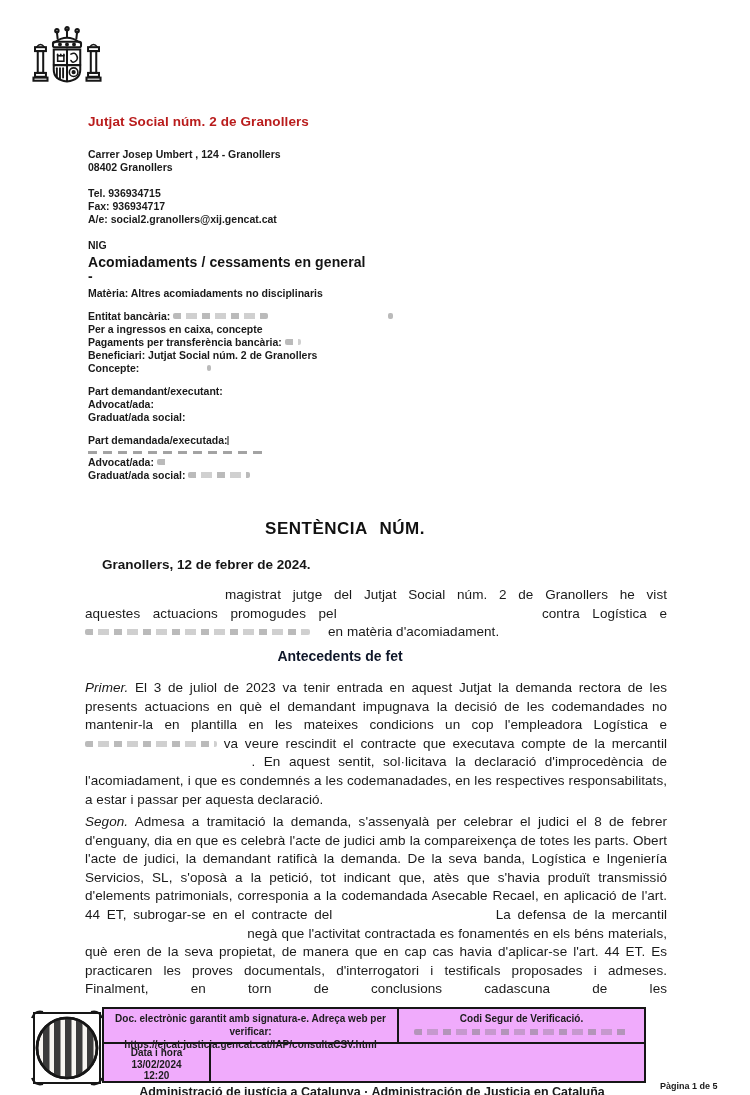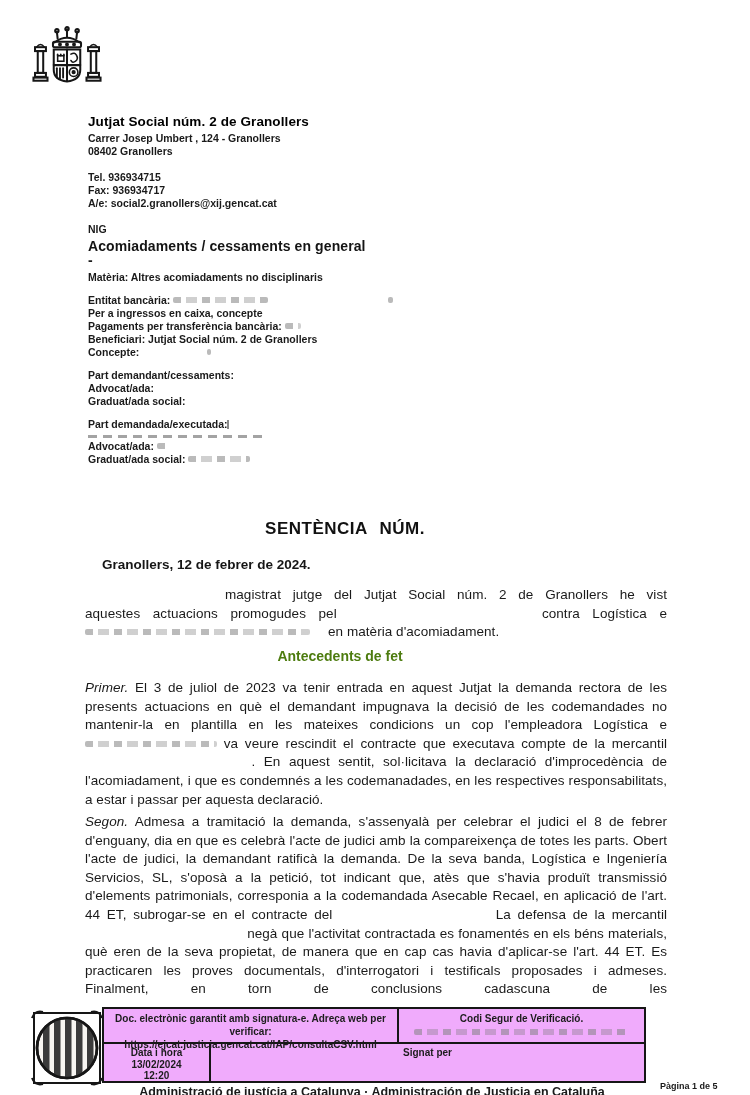--- a/index.html
+++ b/index.html
@@ -8,21 +8,21 @@
     width:750px;height:1095px;
     margin:0 auto;
     background:#ffffff;
     font-family:"Liberation Sans","DejaVu Sans",sans-serif;
     color:#1c1c1c;
     overflow:hidden;
   }
   
   .emblem{position:absolute;left:28px;top:26px;width:78px;height:72px;}
   .court-block{position:absolute;left:88px;top:114px;width:420px;}
-  .court-name{font-size:13.5px;font-weight:bold;color:#000000;margin:0 0 3px 0;letter-spacing:.1px;}
+  .court-name{font-size:13.5px;font-weight:bold;color:#b91c1c;margin:0 0 19px 0;letter-spacing:.1px;}
   .hsmall{font-size:10.5px;font-weight:bold;line-height:13px;color:#1a1a1a;}
   .hgap11{height:13px;}
   .hgap9{height:10px;}
   .case-type{font-size:14px;font-weight:bold;color:#141414;margin-top:2px;letter-spacing:.1px;}
   .dash-line{font-size:14px;font-weight:bold;line-height:12px;}
   .materia{margin-top:5px;}
   
   .redact-faint{
     display:inline-block;height:6px;border-radius:2px;vertical-align:1px;
     background:repeating-linear-gradient(90deg,rgba(130,130,130,.55) 0 8px,rgba(0,0,0,0) 8px 13px,rgba(120,120,120,.35) 13px 24px,rgba(0,0,0,0) 24px 29px);
@@ -40,21 +40,21 @@
     position:absolute;left:75px;top:519px;width:540px;text-align:center;
     font-size:17px;font-weight:bold;color:#111;letter-spacing:.5px;word-spacing:7px;
   }
   .dateline{position:absolute;left:102px;top:557px;font-size:13.5px;font-weight:bold;color:#161616;}
   .body-text{font-size:13.5px;line-height:18.6px;color:#1a1a1a;letter-spacing:.05px;}
   .intro{position:absolute;left:85px;top:586px;width:582px;}
   .jline{text-align:justify;text-align-last:justify;}
   .indent1{padding-left:140px;}
   .heading-center{
     position:absolute;left:85px;top:648px;width:510px;text-align:center;
-    font-size:14px;font-weight:bold;color:#4d7c0f;
+    font-size:14px;font-weight:bold;color:#0f172a;
   }
   .para{position:absolute;left:85px;width:582px;text-align:justify;}
   .para-primer{top:679px;}
   .para-segon{top:801px;text-align-last:justify;margin-top:12px;}
   .lead{font-style:italic;}
   
   .seal{position:absolute;left:28px;top:1005px;width:78px;height:84px;}
   .ftable{position:absolute;left:102px;top:1007px;width:540px;border:2px solid #161616;background:#f0abfc;}
   .frow1{display:flex;border-bottom:2px solid #161616;height:33px;}
   .fcell-doc{width:293px;border-right:2px solid #161616;text-align:center;font-size:10px;font-weight:bold;line-height:13px;padding-top:3px;}
@@ -130,21 +130,21 @@
     <div class="case-type">Acomiadaments / cessaments en general</div>
     <div class="dash-line">-</div>
     <div class="hsmall materia">Matèria: Altres acomiadaments no disciplinaris</div>
     <div class="hgap9"></div>
     <div class="hsmall"><span>Entitat bancària:</span> <span class="redact-faint" style="width:95px"></span><span class="redact-faint" style="width:5px;margin-left:120px"></span></div>
     <div class="hsmall">Per a ingressos en caixa, concepte</div>
     <div class="hsmall"><span>Pagaments per transferència bancària:</span> <span class="redact-faint" style="width:16px"></span></div>
     <div class="hsmall">Beneficiari: Jutjat Social núm. 2 de Granollers</div>
     <div class="hsmall"><span>Concepte:</span><span class="redact-faint" style="width:4px;margin-left:68px"></span></div>
     <div class="hgap9"></div>
-    <div class="hsmall">Part demandant/cessaments:</div>
+    <div class="hsmall">Part demandant/executant:</div>
     <div class="hsmall">Advocat/ada:</div>
     <div class="hsmall">Graduat/ada social:</div>
     <div class="hgap9"></div>
     <div class="hsmall"><span>Part  demandada/executada:</span><span class="redact-tick"></span></div>
     <span class="redact-dashline"></span>
     <div class="hsmall"><span>Advocat/ada:</span> <span class="redact-faint" style="width:10px"></span></div>
     <div class="hsmall"><span>Graduat/ada social:</span> <span class="redact-faint" style="width:62px"></span></div>
   </div>
 
   <div class="title">SENTÈNCIA  NÚM.</div>
@@ -205,22 +205,19 @@
         <div>Codi Segur de Verificació.</div>
         <span class="redact-faint" style="width:215px;margin-top:4px"></span>
       </div>
     </div>
     <div class="frow2">
       <div class="fcell-date">
         <div>Data i hora</div>
         <div>13/02/2024</div>
         <div>12:20</div>
       </div>
-      <div class="fcell-sign">
-        <div>Signat per</div>
-      </div>
     </div>
   </div>
 
   <div class="adminline">Administració de justícia a Catalunya · Administración de Justicia en Cataluña</div>
   <div class="pagenum">Pàgina 1 de 5</div>
 
 </div>
 
 </body></html>

